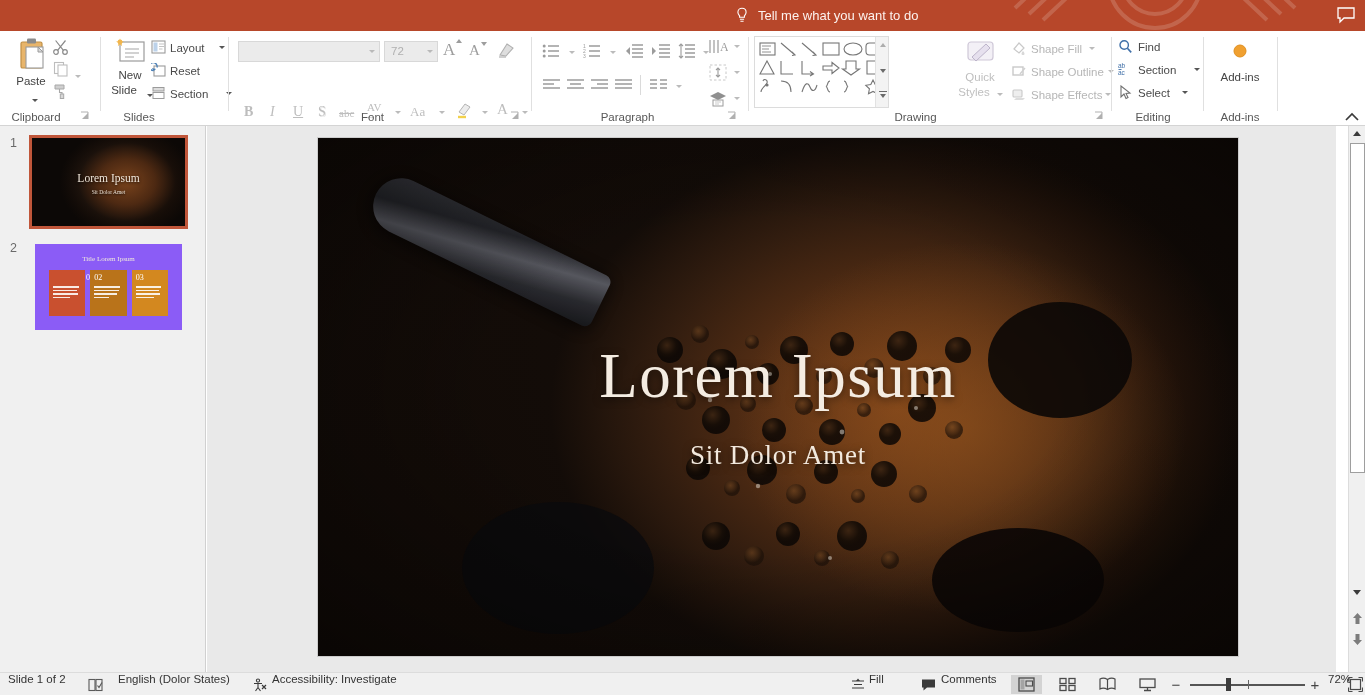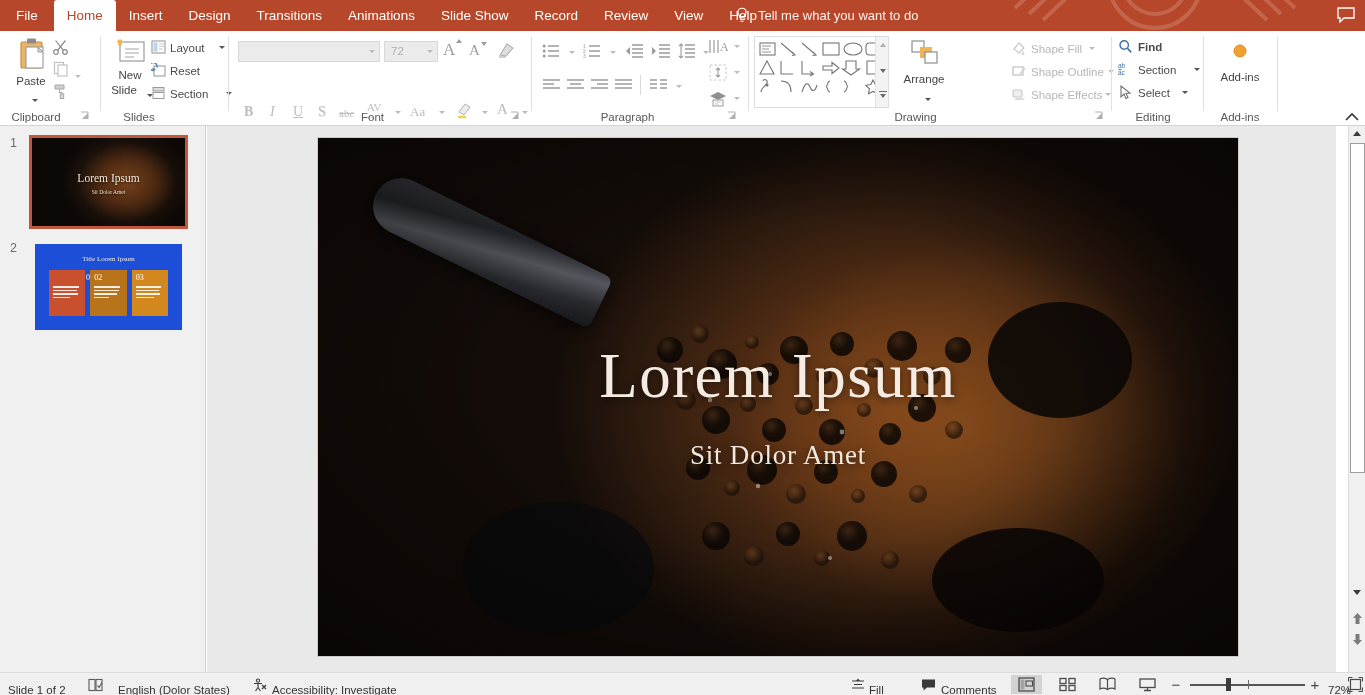--- a/index.html
+++ b/index.html
@@ -164,21 +164,21 @@
     position: absolute; right: 5px; top: 110px;
     width: 16px; height: 14px;
   }
 
   
   .statusbar {
     position: absolute; left: 0; bottom: 0; width: 1365px; height: 23px;
     background: #f0f0f0; border-top: 1px solid #dcdcdc;
     font-size: 11.5px; color: #333;
   }
-  .sb-item { position: absolute; top: 0; height: 23px; display: flex; align-items: flex-end; gap: 6px; white-space: nowrap; }
+  .sb-item { position: absolute; top: 0; height: 23px; display: flex; align-items: flex-start; gap: 6px; white-space: nowrap; }
   .viewbtn {
     position: absolute; top: 2px; width: 31px; height: 19px;
     display: flex; align-items: center; justify-content: center;
   }
   .viewbtn.on { background: #d3d3d3; }
   .zoom-track {
     position: absolute; top: 11px; height: 1.5px; background: #555;
   }
   .zoom-handle {
     position: absolute; top: 5px; width: 5px; height: 13px; background: #3c3c3c;
@@ -193,33 +193,20 @@
 <div class="titlebar">
   <svg class="titlebar-deco" viewBox="0 0 300 96">
     <g fill="none" stroke="#ffffff" stroke-width="4">
       <circle cx="150" cy="30" r="46"></circle>
         <circle cx="150" cy="30" r="32"></circle>
       <path d="M196 6 L262 68 M210 0 L276 62 M224 -6 L290 56 M238 -12 L300 46"></path>
       <path d="M104 6 L38 68 M90 0 L24 62 M76 -6 L10 56"></path>
     </g>
   </svg>
 
-  <div class="tabstrip">
-    <div class="tab file">File</div>
-    <div class="tab active">Home</div>
-    <div class="tab">Insert</div>
-    <div class="tab">Design</div>
-    <div class="tab">Transitions</div>
-    <div class="tab">Animations</div>
-    <div class="tab">Slide Show</div>
-    <div class="tab">Record</div>
-    <div class="tab">Review</div>
-    <div class="tab">View</div>
-    <div class="tab">Help</div>
-  </div>
 
   <div class="tellme">
     <svg class="bulb" viewBox="0 0 14 17">
       <path d="M7 1.2c-2.4 0-4.1 1.8-4.1 4 0 1.6 1 2.7 1.7 3.6v1.4h4.8V8.8C10.1 7.9 11.1 6.8 11.1 5.2 11.1 3 9.4 1.2 7 1.2z" fill="none" stroke="#ffffff" stroke-width="1.1"></path>
       <path d="M4.9 12.2h4.2M5.4 14.2h3.2" stroke="#ffffff" stroke-width="1.1" fill="none"></path>
     </svg>
     <span>Tell me what you want to do</span>
   </div>
 
   <svg class="comment-btn" viewBox="0 0 20 18">
@@ -495,30 +482,30 @@
         </g>
       </svg>
       <div class="sgl-scroll">
         <div style="position:absolute;left:3.5px;top:6px;width:0;height:0;border-left:3px solid transparent;border-right:3px solid transparent;border-bottom:4px solid #adadad;"></div>
         <div style="position:absolute;left:3.5px;top:32px;width:0;height:0;border-left:3px solid transparent;border-right:3px solid transparent;border-top:4px solid #6a6a6a;"></div>
         <div style="position:absolute;left:3px;top:54px;width:8px;height:1.2px;background:#6a6a6a;"></div>
         <div style="position:absolute;left:3.5px;top:57px;width:0;height:0;border-left:3px solid transparent;border-right:3px solid transparent;border-top:4px solid #6a6a6a;"></div>
       </div>
     </div>
 
-    <div style="position:absolute;left:148px;top:4px;width:54px;height:74px;">
-      <svg style="position:absolute;left:13px;top:4px;" width="30" height="28" viewBox="0 0 30 28">
-        <rect x="2" y="2" width="12" height="11" fill="#fff" stroke="#8e8e8e" stroke-width="1.2"></rect>
-        <rect x="10" y="8" width="12" height="11" fill="#f0b357"></rect>
-        <rect x="15" y="13" width="12" height="11" fill="#fff" stroke="#8e8e8e" stroke-width="1.2"></rect>
-      </svg>
-      <div class="big-label" style="left:0;top:38px;width:54px;">Arrange</div>
-      <div style="position:absolute;left:25px;top:55px;"><span class="chev"></span></div>
-    </div>
-
+
+    <div style="position:absolute;left:204px;top:4px;width:54px;height:74px;">
+      <svg style="position:absolute;left:13px;top:5px;" width="30" height="26" viewBox="0 0 30 26">
+        <rect x="2" y="2" width="25" height="18" rx="3" fill="#f3f0f6" stroke="#cfc8d8" stroke-width="1.2"></rect>
+        <path d="M6 17 L20 4 L24 8 L10 21 Z" fill="#e6e0ee" stroke="#bdb4ca" stroke-width="1"></path>
+      </svg>
+      <div class="big-label" style="left:0;top:36px;width:54px;color:#bfbfbf;">Quick</div>
+      <div class="big-label" style="left:-6px;top:51px;width:54px;color:#bfbfbf;">Styles</div>
+      <span class="chev dim" style="position:absolute;left:41px;top:58px;"></span>
+    </div>
 
     <div style="position:absolute;left:262px;top:8px;height:19px;">
       <svg style="position:absolute;left:0;top:1px;" width="16" height="16" viewBox="0 0 16 16">
         <path d="M3 9 L8 3 L13 8 L8 13 Z" fill="none" stroke="#c9c9c9" stroke-width="1.2"></path>
         <path d="M12 11 c2 2 2 4 0 4 -2 0 -2 -2 0 -4z" fill="#d8d8d8"></path>
       </svg>
       <span class="rtxt dim" style="left:20px;top:4px;">Shape Fill</span>
       <span class="chev dim" style="position:absolute;left:75px;top:8px;"></span>
     </div>
     <div style="position:absolute;left:262px;top:31px;height:19px;">
@@ -545,21 +532,21 @@
     </svg>
   </div>
   <div class="rgroup-sep" style="left:1111px;"></div>
 
   <div class="rgroup" style="left:1112px; width:90px;">
     <div style="position:absolute;left:6px;top:5px;height:20px;">
       <svg style="position:absolute;left:0;top:3px;" width="15" height="15" viewBox="0 0 15 15">
         <circle cx="6.2" cy="6" r="4.2" fill="none" stroke="#3f6fa8" stroke-width="1.4"></circle>
         <path d="M9.4 9.3 L13.2 13.4" stroke="#3f6fa8" stroke-width="1.6"></path>
       </svg>
-      <span class="rtxt" style="left:20px;top:5px;font-weight:bold;">Find</span>
+      <span class="rtxt" style="left:20px;top:5px;">Find</span>
     </div>
     <div style="position:absolute;left:6px;top:28px;height:20px;">
       <svg style="position:absolute;left:0;top:2px;" width="16" height="16" viewBox="0 0 16 16">
         <text x="0" y="7" font-size="6.5" fill="#3f6fa8" font-family="sans-serif">ab</text>
         <text x="0" y="14" font-size="6.5" fill="#3f6fa8" font-family="sans-serif">ac</text>
         <path d="M0.5 8.5 h3" stroke="#3f6fa8" stroke-width=".9"></path>
       </svg>
       <span class="rtxt" style="left:20px;top:5px;">Section</span>
       <span class="chev" style="position:absolute;left:73px;top:9px;"></span>
     </div>
@@ -601,21 +588,21 @@
            radial-gradient(ellipse 60% 55% at 18% 34%, rgba(96,96,100,.75) 0%, rgba(20,20,22,0) 70%),
            linear-gradient(135deg,#1c1c1e 0%,#131314 45%,#0b0b0c 100%);">
     </div>
     <div style="position:absolute;left:0;top:34px;width:100%;text-align:center;color:#f0e6da;
                 font-family:'Liberation Serif',serif;font-size:11.5px;text-shadow:0 1px 3px rgba(0,0,0,.8);">Lorem Ipsum</div>
     <div style="position:absolute;left:0;top:51px;width:100%;text-align:center;color:#eadfd2;
                 font-family:'Liberation Serif',serif;font-size:5.5px;text-shadow:0 1px 2px rgba(0,0,0,.8);">Sit Dolor Amet</div>
   </div>
 
   <div class="thumb-num" style="left:10px;top:115px;">2</div>
-  <div class="thumb" style="left:35px;top:118px;width:147px;height:86px;background:#1d4ed8;">
+  <div class="thumb" style="left:35px;top:118px;width:147px;height:86px;background:#8b5cf6;">
     <div style="position:absolute;left:0;top:11px;width:100%;text-align:center;color:#efe7dc;
                 font-family:'Liberation Serif',serif;font-size:7px;">Title Lorem Ipsum</div>
     <div style="position:absolute;left:14px;top:26px;right:14px;bottom:14px;display:flex;gap:5px;">
       <div style="flex:1;position:relative;background:#c9502f;">
         <div style="position:absolute;left:4px;top:3px;color:#fff;font-family:'Liberation Serif',serif;font-size:8px;padding-left:33px;">01</div>
         <div style="position:absolute;left:4px;top:16px;right:5px;">
           <div style="height:1.6px;background:rgba(255,255,255,.88);margin-bottom:2px;width:95%;"></div>
           <div style="height:1.6px;background:rgba(255,255,255,.88);margin-bottom:2px;width:88%;"></div>
           <div style="height:1.6px;background:rgba(255,255,255,.88);margin-bottom:2px;width:92%;"></div>
           <div style="height:1.6px;background:rgba(255,255,255,.88);width:62%;"></div>

